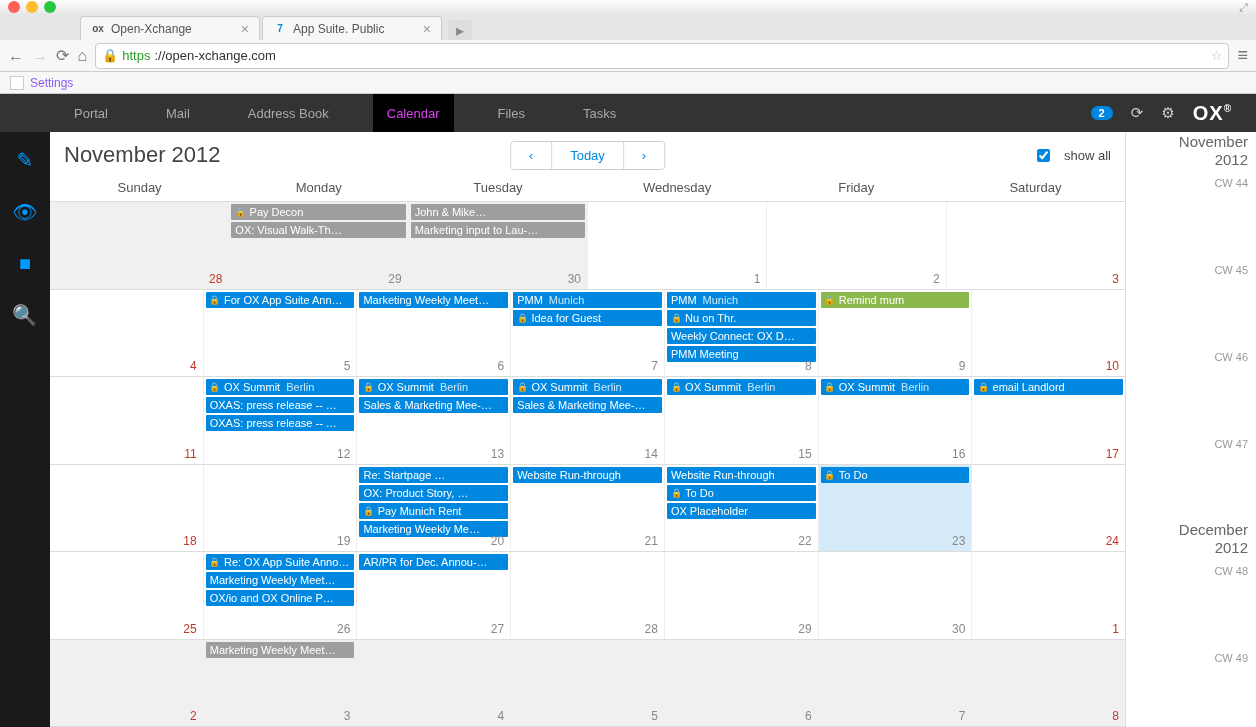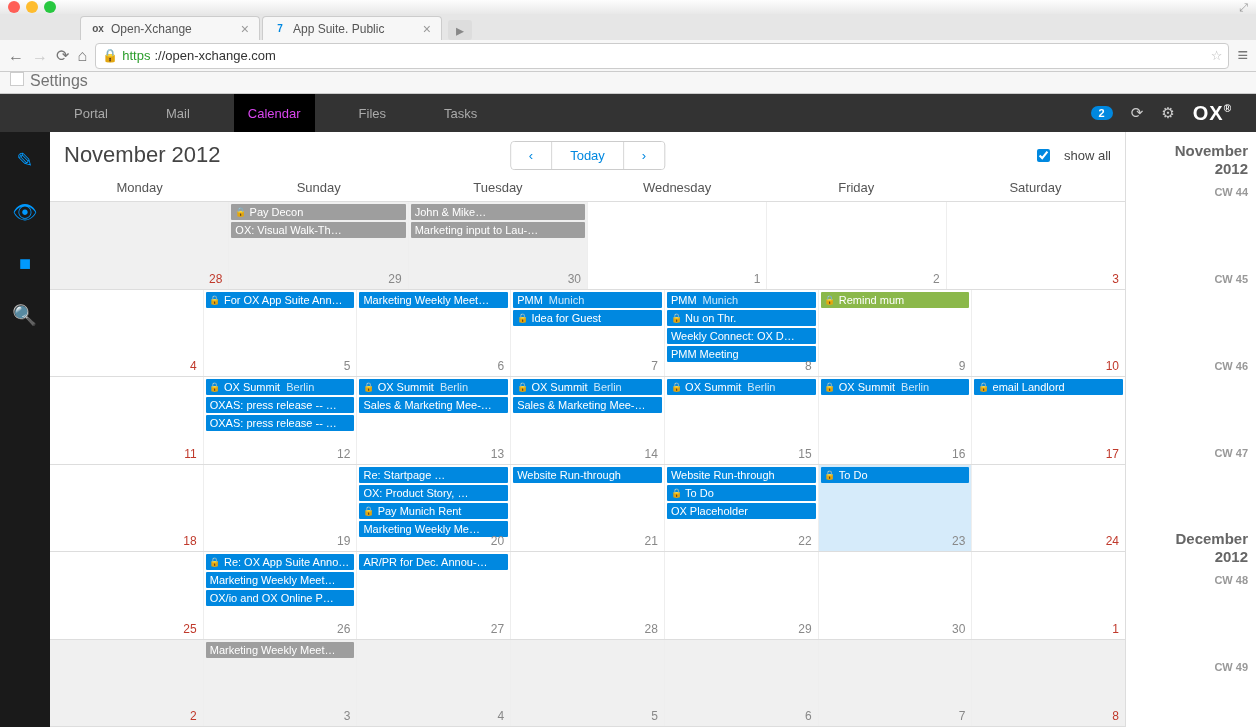--- a/index.html
+++ b/index.html
@@ -15,21 +15,21 @@
 .newtab{width:24px;height:20px;display:flex;align-items:center;justify-content:center;color:#888;font-size:16px;background:#ddd;border-radius:3px;margin-left:4px;}
 .navbar{height:32px;background:#f7f7f7;border-bottom:1px solid #ccc;display:flex;align-items:center;padding:0 8px;gap:8px;}
 .navbtn{color:#777;font-size:16px;cursor:pointer;}
 .navbtn.disabled{color:#ccc;}
 .urlbar{flex:1;height:26px;border:1px solid #ccc;border-radius:4px;background:#fff;display:flex;align-items:center;padding:0 6px;gap:4px;font-size:13px;}
 .urlbar .lock{color:#2a9d2a;}
 .urlbar .proto{color:#2a9d2a;}
 .urlbar .rest{color:#333;}
 .star{margin-left:auto;color:#bbb;}
 .menuicon{color:#777;font-size:18px;}
-.bookmarkbar{height:22px;background:#f7f7f7;border-bottom:1px solid #ccc;display:flex;padding:0 10px;gap:6px;font-size:16px;color:#737373;}
+.bookmarkbar{height:22px;background:#f7f7f7;border-bottom:1px solid #ccc;display:flex;align-items:center;padding:0 10px;gap:6px;font-size:12px;color:#8b5cf6;}
 .bookmarkbar .page-icon{width:14px;height:14px;border:1px solid #ccc;background:#fff;}
 .app{position:relative;height:calc(727px - 14px - 26px - 32px - 22px);}
 .topnav{height:38px;background:#333;display:flex;align-items:center;padding:0 24px 0 60px;gap:30px;}
 .topnav .navitem{color:#aaa;font-size:13px;padding:0 14px;height:100%;display:flex;align-items:center;cursor:pointer;}
 .topnav .navitem.active{background:#000;color:#d946ef;}
 .topnav .right{margin-left:auto;display:flex;align-items:center;gap:18px;}
 .badge{background:#0088e0;color:#fff;border-radius:10px;padding:1px 8px;font-size:11px;font-weight:bold;}
 .topnav .icon{color:#ccc;font-size:15px;cursor:pointer;}
 .ox-logo{color:#fff;font-weight:bold;font-size:20px;letter-spacing:1px;}
 .ox-logo sup{font-size:10px;}
@@ -53,21 +53,21 @@
 .daycell.outside{background:#f0f0f0;}
 .daynum{position:absolute;bottom:3px;right:6px;font-size:12px;color:#888;}
 .daynum.red{color:#c0392b;}
 .daycell.today{background:#d6ebfa;}
 .event{font-size:11px;color:#fff;padding:2px 4px;margin-bottom:2px;border-radius:1px;white-space:nowrap;overflow:hidden;text-overflow:ellipsis;display:flex;align-items:center;gap:3px;cursor:pointer;}
 .event.blue{background:#0088e0;}
 .event.gray{background:#9e9e9e;}
 .event.green{background:#8bb84a;}
 .event .lock{font-size:9px;}
 .event .loc{opacity:0.8;margin-left:3px;}
-.minical{width:130px;padding:10px 8px;font-weight:bold;}
+.minical{width:130px;padding:1px 8px;}
 .minical-month{text-align:right;font-size:15px;color:#666;margin-bottom:4px;line-height:1.2;}
 .minical-month .year{display:block;}
 .cwrow{text-align:right;font-size:11px;color:#999;height:87px;display:flex;align-items:flex-start;justify-content:flex-end;padding-top:4px;}
 </style>
 </head>
 <body>
 
 <div class="window-chrome">
   <div class="traffic tc-red"></div>
   <div class="traffic tc-yellow"></div>
@@ -106,20 +106,21 @@
 <div class="bookmarkbar">
   <span class="page-icon"></span>
   <span>Settings</span>
 </div>
 
 <div class="app">
   <div class="topnav">
     <div id="topnav-items" style="display: contents;"></div>
     <div class="navitem">Portal</div>
       <div class="navitem">Mail</div>
+      <div class="navitem">Address Book</div>
       <div class="navitem active">Calendar</div>
       <div class="navitem">Files</div>
       <div class="navitem">Tasks</div>
       <div class="right">
       <span class="badge">2</span>
       <span class="icon">⟳</span>
       <span class="icon">⚙</span>
       <span class="ox-logo"><span>OX</span><sup>®</sup></span>
     </div>
   </div>
@@ -139,22 +140,22 @@
           <span class="navchunk">‹</span>
           <span class="navchunk">Today</span>
           <span class="navchunk">›</span>
         </div>
         <label class="showall">
           <input type="checkbox" checked="" style="">
           <span>show all</span>
         </label>
       </div>
       <div class="dayheaders" id="dayheaders">
+          <div class="daycol">Sunday</div>
           <div class="daycol">Monday</div>
-          <div class="daycol">Sunday</div>
           <div class="daycol">Tuesday</div>
           <div class="daycol">Wednesday</div>
           <div class="daycol">Friday</div>
           <div class="daycol">Saturday</div>
         </div>
       <div class="grid" id="grid">
           <div class="week">
             <div class="daycell outside">
               <div class="daynum red">28</div>
             </div>

